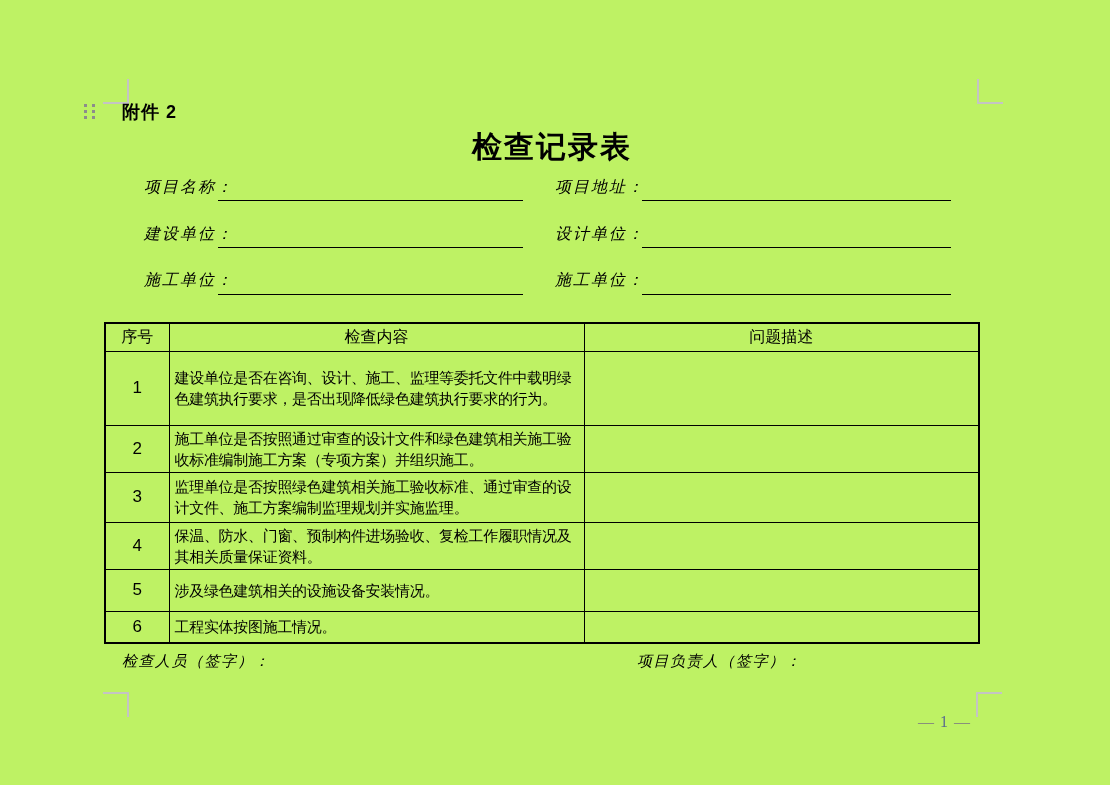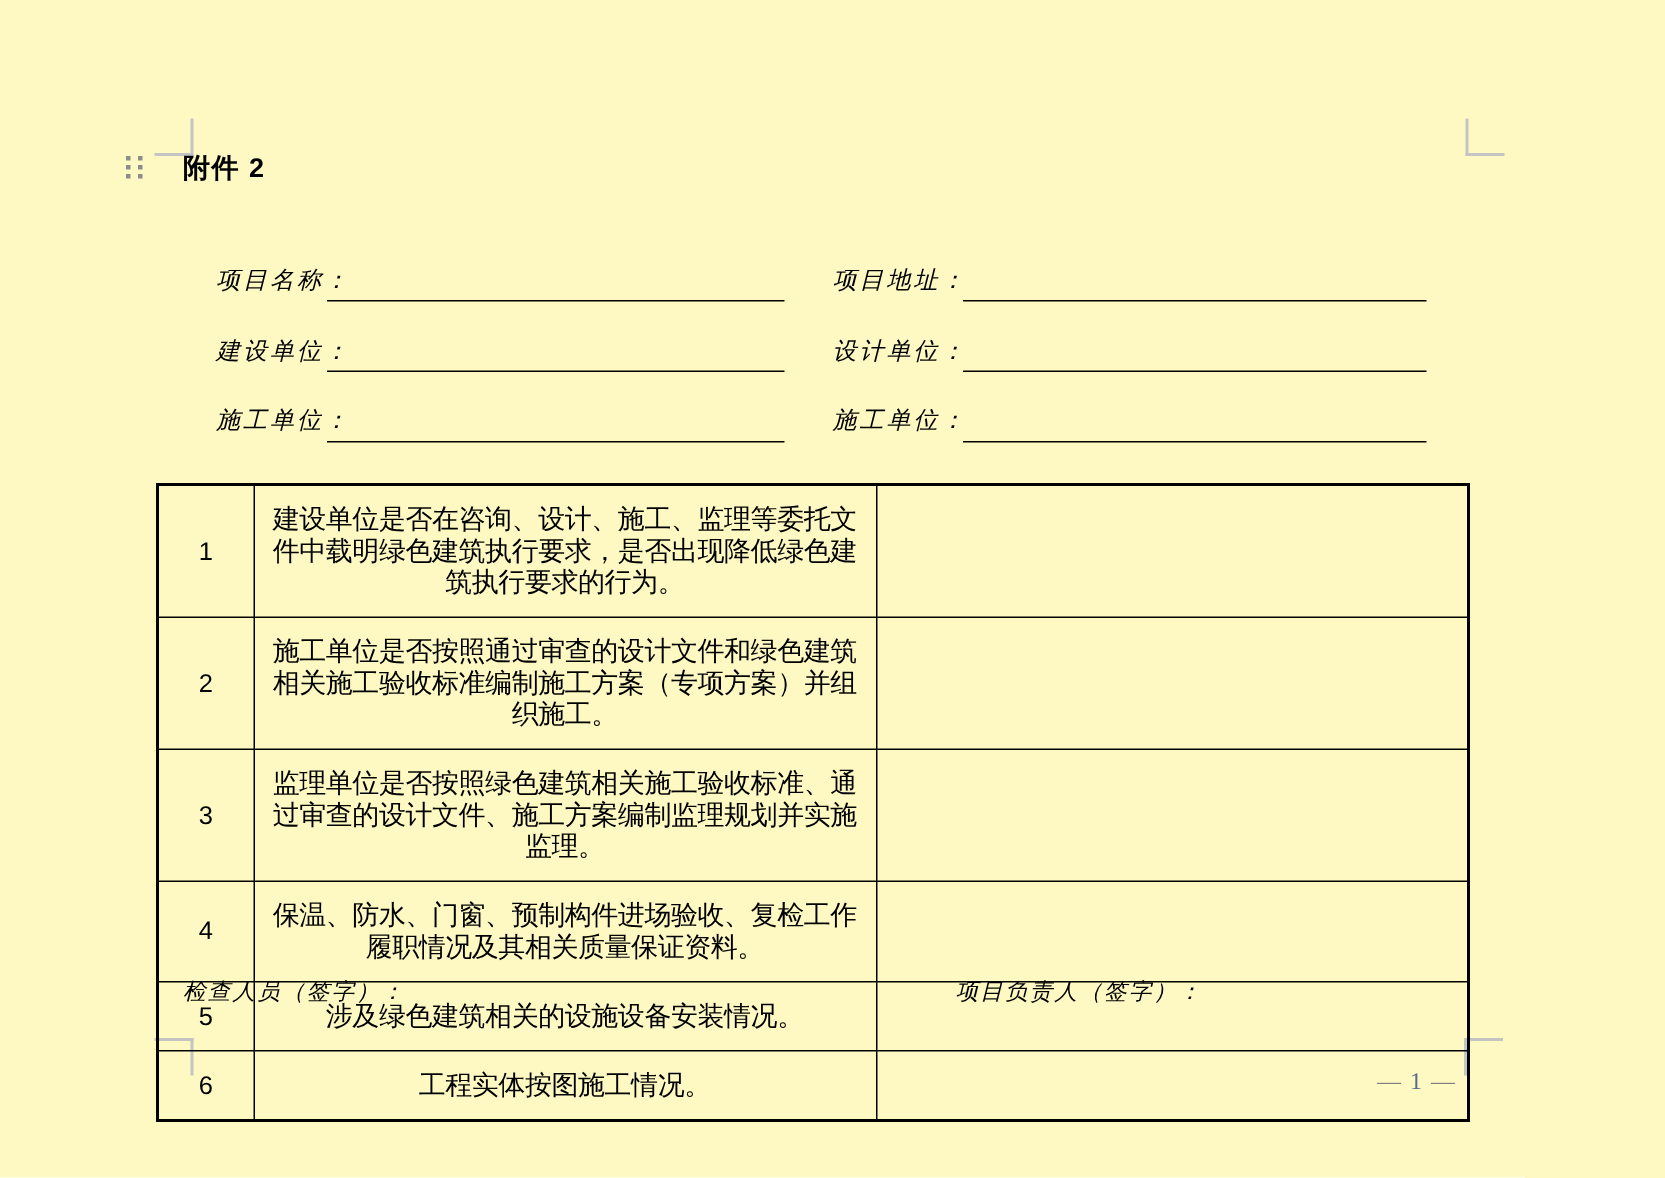--- a/index.html
+++ b/index.html
@@ -1,19 +1,19 @@
 <!DOCTYPE html>
 <html><head>
 <meta charset="utf-8">
 <style>
   html,body{margin:0;padding:0;background:#ffffff;}
   .canvas{
     position:relative;
     width:1110px;height:785px;
-    background:#fef9c3;
+    background:#bef264;
     overflow:hidden;
     font-family:"Liberation Sans","DejaVu Sans",sans-serif;
     color:#000;
   }
 
   
   .crop{position:absolute;width:24px;height:23px;}
   .crop.tl{left:103px;top:79px;border-right:2px solid #c4c4c4;border-bottom:2px solid #c4c4c4;}
   .crop.tr{left:977px;top:79px;border-left:2px solid #c4c4c4;border-bottom:2px solid #c4c4c4;}
   .crop.bl{left:103px;top:692px;border-right:2px solid #c4c4c4;border-top:2px solid #c4c4c4;}
@@ -59,24 +59,23 @@
     border:2px solid #000;
   }
   table.insp td,table.insp th{
     border:1.5px solid #000;
     font-weight:normal;
     overflow:hidden;
   }
   table.insp th{font-size:16px;text-align:center;padding:2px 0;}
   td.num{font-size:17px;text-align:center;vertical-align:middle;}
   td.content{
-    font-size:18px;line-height:21px;
-    padding:12px 5px;vertical-align:middle;
+    font-size:15px;line-height:21px;
+    padding:2px 5px;vertical-align:middle;
     letter-spacing:-0.3px;
-    text-align:center;
   }
   td.issue{cursor:text;}
   tr.h-head{height:28px;}
   tr.h-r1{height:74px;} tr.h-r2{height:44px;} tr.h-r3{height:50px;}
   tr.h-r4{height:46px;} tr.h-r5{height:42px;} tr.h-r6{height:32px;}
 
   
   .sig{
     position:absolute;top:652px;
     font-family:Liberation Mono, monospace;
@@ -106,20 +105,21 @@
   <div class="drag-handle">
     <i></i>
       <i></i>
       <i></i>
       <i></i>
       <i></i>
       <i></i>
   </div>
 
   <div class="attachment">附件 2</div>
+  <div class="doc-title">检查记录表</div>
 
   <div class="f-label row1 lbl-c1">项目名称：</div>
   <div class="f-label row1 lbl-c2">项目地址：</div>
   <div class="f-label row2 lbl-c1">建设单位：</div>
   <div class="f-label row2 lbl-c2">设计单位：</div>
   <div class="f-label row3 lbl-c1">施工单位：</div>
   <div class="f-label row3 lbl-c2">施工单位：</div>
 
   <div class="f-line ln-row1 ln-c1"></div>
   <div class="f-line ln-row1 ln-c2"></div>
@@ -128,20 +128,25 @@
   <div class="f-line ln-row3 ln-c1"></div>
   <div class="f-line ln-row3 ln-c2"></div>
 
   <table class="insp">
     <colgroup>
         <col style="width:64px">
         <col style="width:415px">
         <col style="width:395px">
       </colgroup>
     <tbody>
+        <tr class="h-head">
+      <th>序号</th>
+      <th>检查内容</th>
+      <th>问题描述</th>
+    </tr>
     <tr class="h-r1">
       <td class="num">1</td>
       <td class="content">建设单位是否在咨询、设计、施工、监理等委托文件中载明绿色建筑执行要求，是否出现降低绿色建筑执行要求的行为。</td>
       <td class="issue"></td>
     </tr>
     <tr class="h-r2">
       <td class="num">2</td>
       <td class="content">施工单位是否按照通过审查的设计文件和绿色建筑相关施工验收标准编制施工方案（专项方案）并组织施工。</td>
       <td class="issue"></td>
     </tr>

